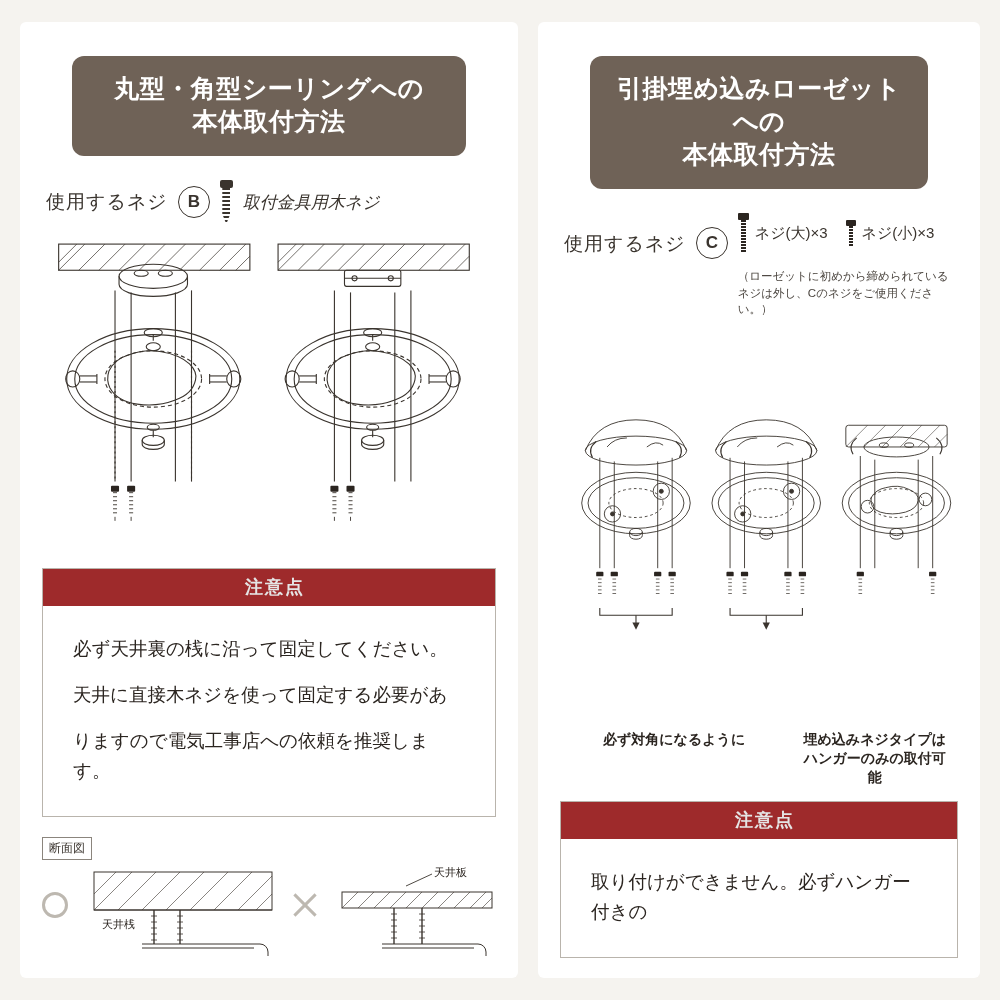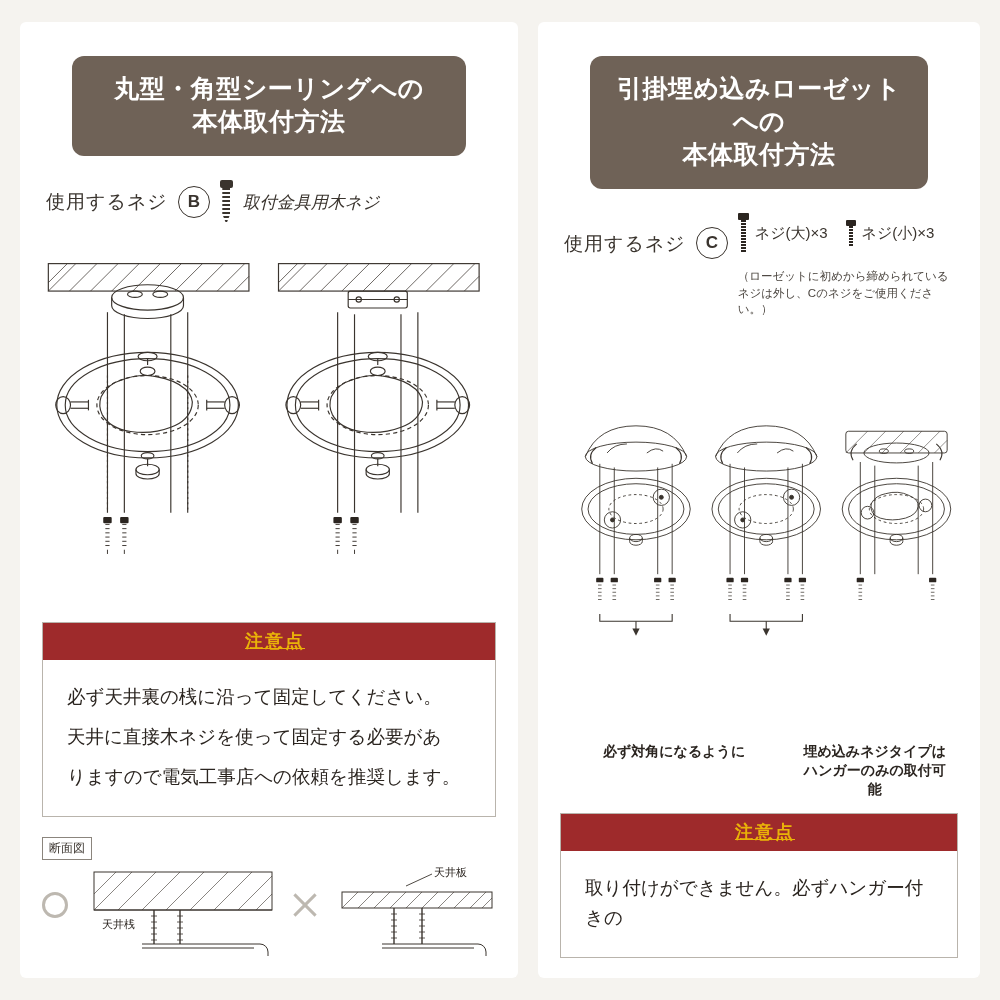--- a/index.html
+++ b/index.html
@@ -150,35 +150,34 @@
   }
   .illus svg { display: block; width: 100%; height: 100%; }
 
   
   .caution {
     border: 1.4px solid #b9b4ac;
     margin-top: 6px;
   }
   .caution-head {
     background: #9e2a2b;
-    color: #eab308;
+    color: #e5e5e5;
     text-align: center;
     font-weight: bold;
     font-size: 18px;
     padding: 6px 0 7px 12px;
     letter-spacing: 2px;
-    text-decoration: underline;
   }
   .caution-body {
     padding: 12px 14px 14px 14px;
     font-size: 18.5px;
     line-height: 1.62;
     color: #2b2520;
   }
-  .caution-body p { margin: 10px; }
+  .caution-body p { margin: 16px; }
 
   
   .section-wrap { margin-top: 20px; }
   .section-tag {
     display: inline-block;
     border: 1.2px solid #8b857d;
     font-size: 12px;
     padding: 2px 6px;
     color: #3a342e;
     background: #fff;

